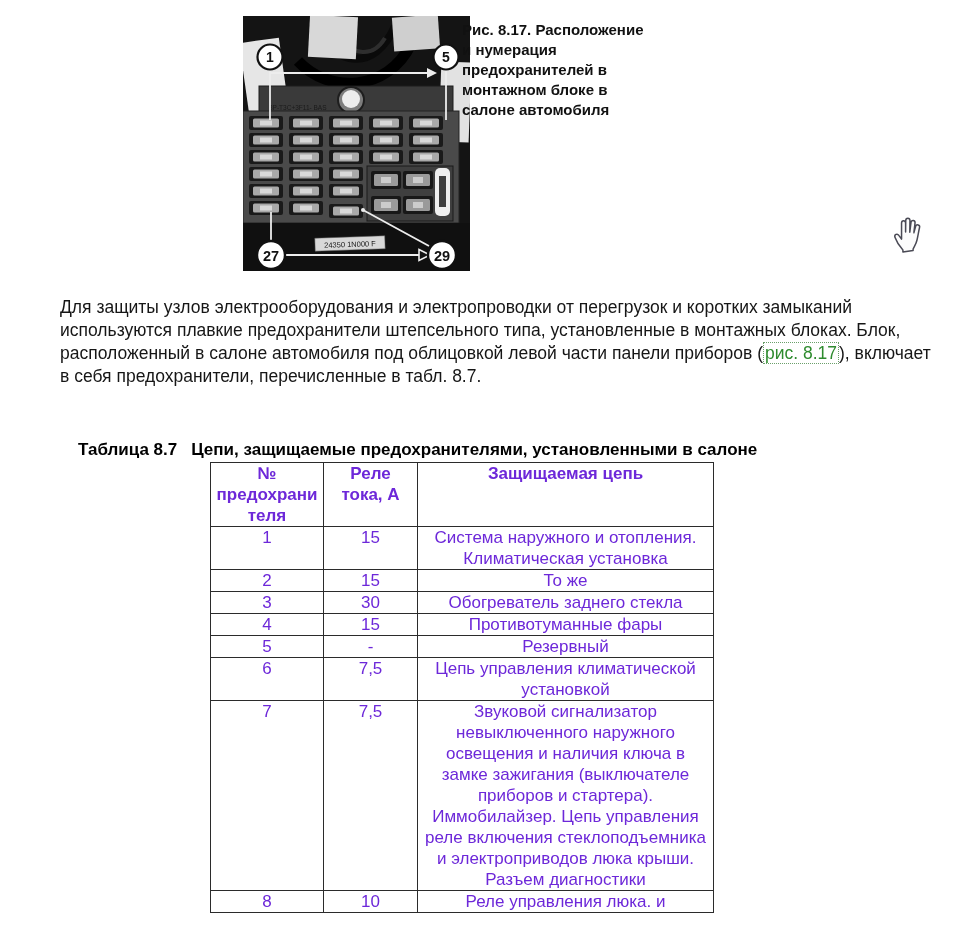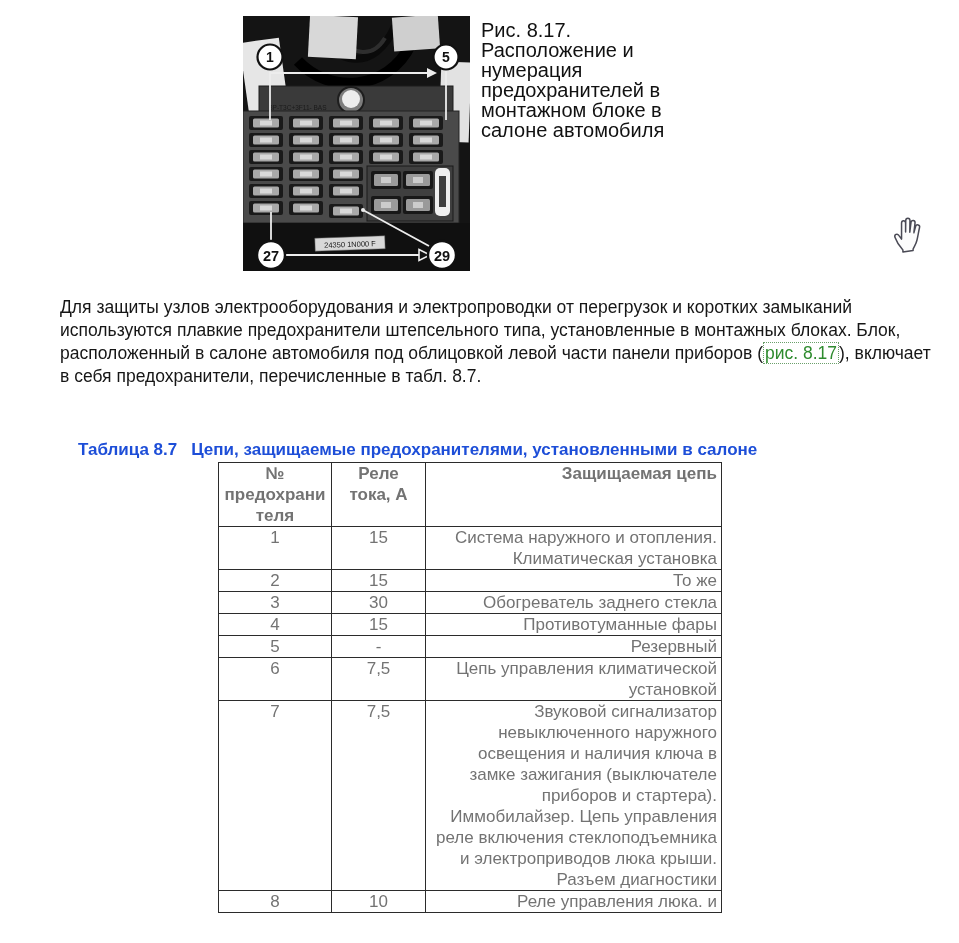--- a/index.html
+++ b/index.html
@@ -5,54 +5,54 @@
   html,body{margin:0;padding:0;}
   body{
     width:959px;height:943px;position:relative;overflow:hidden;
     background:#ffffff;color:#1c1c1c;
     font-family:"Liberation Sans",sans-serif;
   }
   
   .photo{position:absolute;left:243px;top:16px;width:227px;height:255px;}
   .photo svg{display:block;}
   .caption{
-    position:absolute;left:481px;top:20px;width:192px;
-    font-size:20px;line-height:20px;font-weight:normal;color:#111;
+    position:absolute;left:462px;top:20px;width:192px;
+    font-size:15px;line-height:20px;font-weight:bold;color:#111;
   }
   .cursor{position:absolute;left:890px;top:214px;width:36px;height:40px;}
   
   .para{
     position:absolute;left:60px;top:296px;width:882px;
     font-size:17.5px;line-height:23px;color:#161616;
   }
   .fig-link{
     color:#2e8b2e;text-decoration:none;cursor:pointer;
     border:1px dotted #6aa06a;padding:0 1px;
   }
   
   .tbl-title{
     position:absolute;left:78px;top:440px;
-    font-size:17px;font-weight:bold;color:#1d4ed8;white-space:nowrap;
+    font-size:17px;font-weight:bold;color:#000000;white-space:nowrap;
   }
   .tbl-title .gap{display:inline-block;width:14px;}
   table.fuses{
-    position:absolute;left:218px;top:462px;width:503px;
+    position:absolute;left:210px;top:462px;width:503px;
     border-collapse:collapse;table-layout:fixed;
-    font-size:17px;line-height:21px;color:#737373;
+    font-size:17px;line-height:21px;color:#6d28d9;
   }
   table.fuses td,table.fuses th{
     border:1px solid #2b2b2b;vertical-align:top;
     padding:0 4px;overflow-wrap:break-word;word-wrap:break-word;
   }
   table.fuses col.c-num{width:113px;}
   table.fuses col.c-amp{width:94px;}
   table.fuses col.c-circuit{width:296px;}
   table.fuses th{font-weight:bold;}
   .th-center,.td-center{text-align:center;}
-  .th-left,.td-left{text-align:right;}
+  .th-left,.td-left{text-align:center;}
 </style>
 </head>
 <body>
 
 <div class="photo">
   <svg width="227" height="255" viewBox="0 0 227 255">
 
     <rect x="0" y="0" width="227" height="255" fill="#141414"></rect>
 
     <path d="M55 45 C85 78 145 76 168 28" stroke="#000" stroke-width="11" fill="none"></path>

